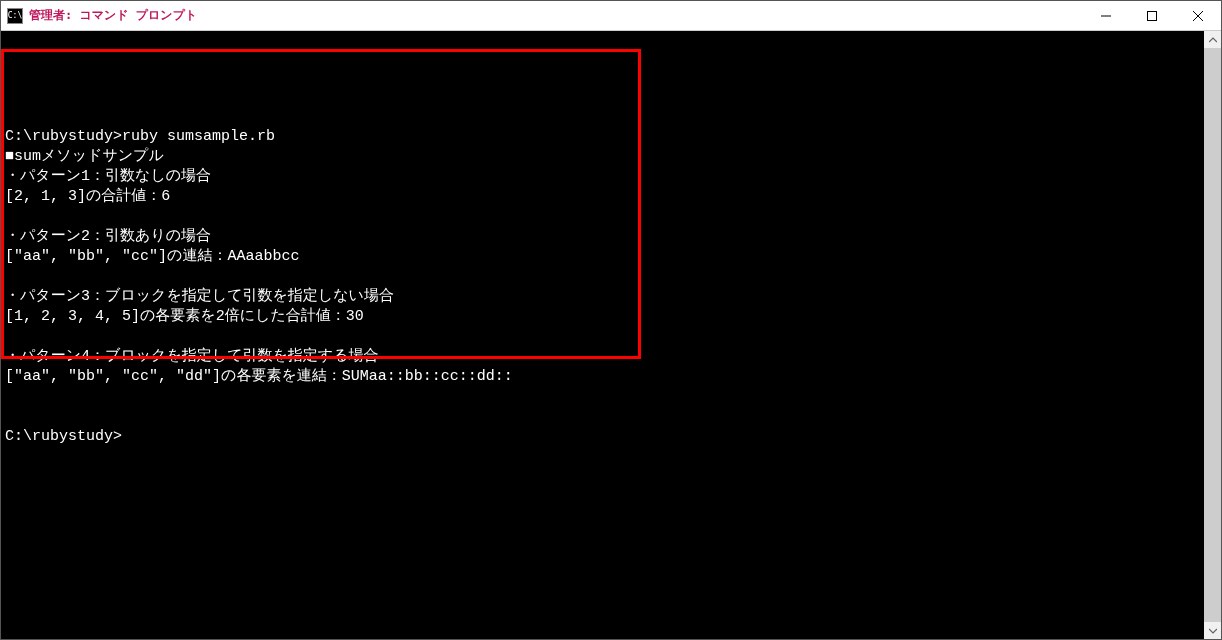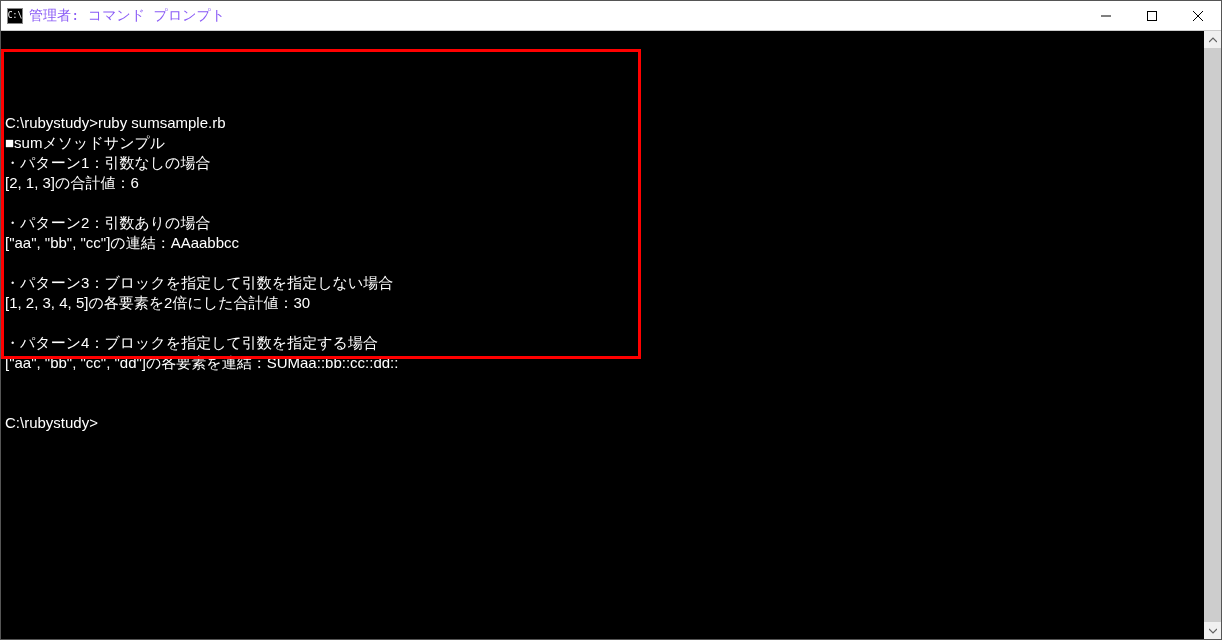--- a/index.html
+++ b/index.html
@@ -38,23 +38,24 @@
       border: 1px solid #888;
       margin-right: 6px;
       display: flex;
       align-items: center;
       justify-content: center;
       font-size: 8px;
       color: #fff;
       font-family: monospace;
     }
     .title-text {
-      font-size: 14px;
-      color: #8b5cf6;
+      font-size: 12px;
+      color: #be185d;
       flex: 1;
+      font-weight: bold;
     }
     .window-controls {
       display: flex;
       height: 100%;
     }
     .win-btn {
       width: 46px;
       height: 100%;
       display: flex;
       align-items: center;
@@ -68,22 +69,22 @@
       height: 10px;
     }
     .terminal-area {
       flex: 1;
       background: #000;
       position: relative;
       display: flex;
     }
     .terminal-content {
       flex: 1;
-      padding: 2px 4px;
-      font-family: Liberation Sans, sans-serif;
+      padding: 16px 4px;
+      font-family: Liberation Mono, monospace;
       font-size: 15px;
       color: #fff;
       line-height: 20px;
       white-space: pre;
       overflow: hidden;
       position: relative;
     }
     .red-box {
       position: absolute;
       border: 3px solid #ff0000;

